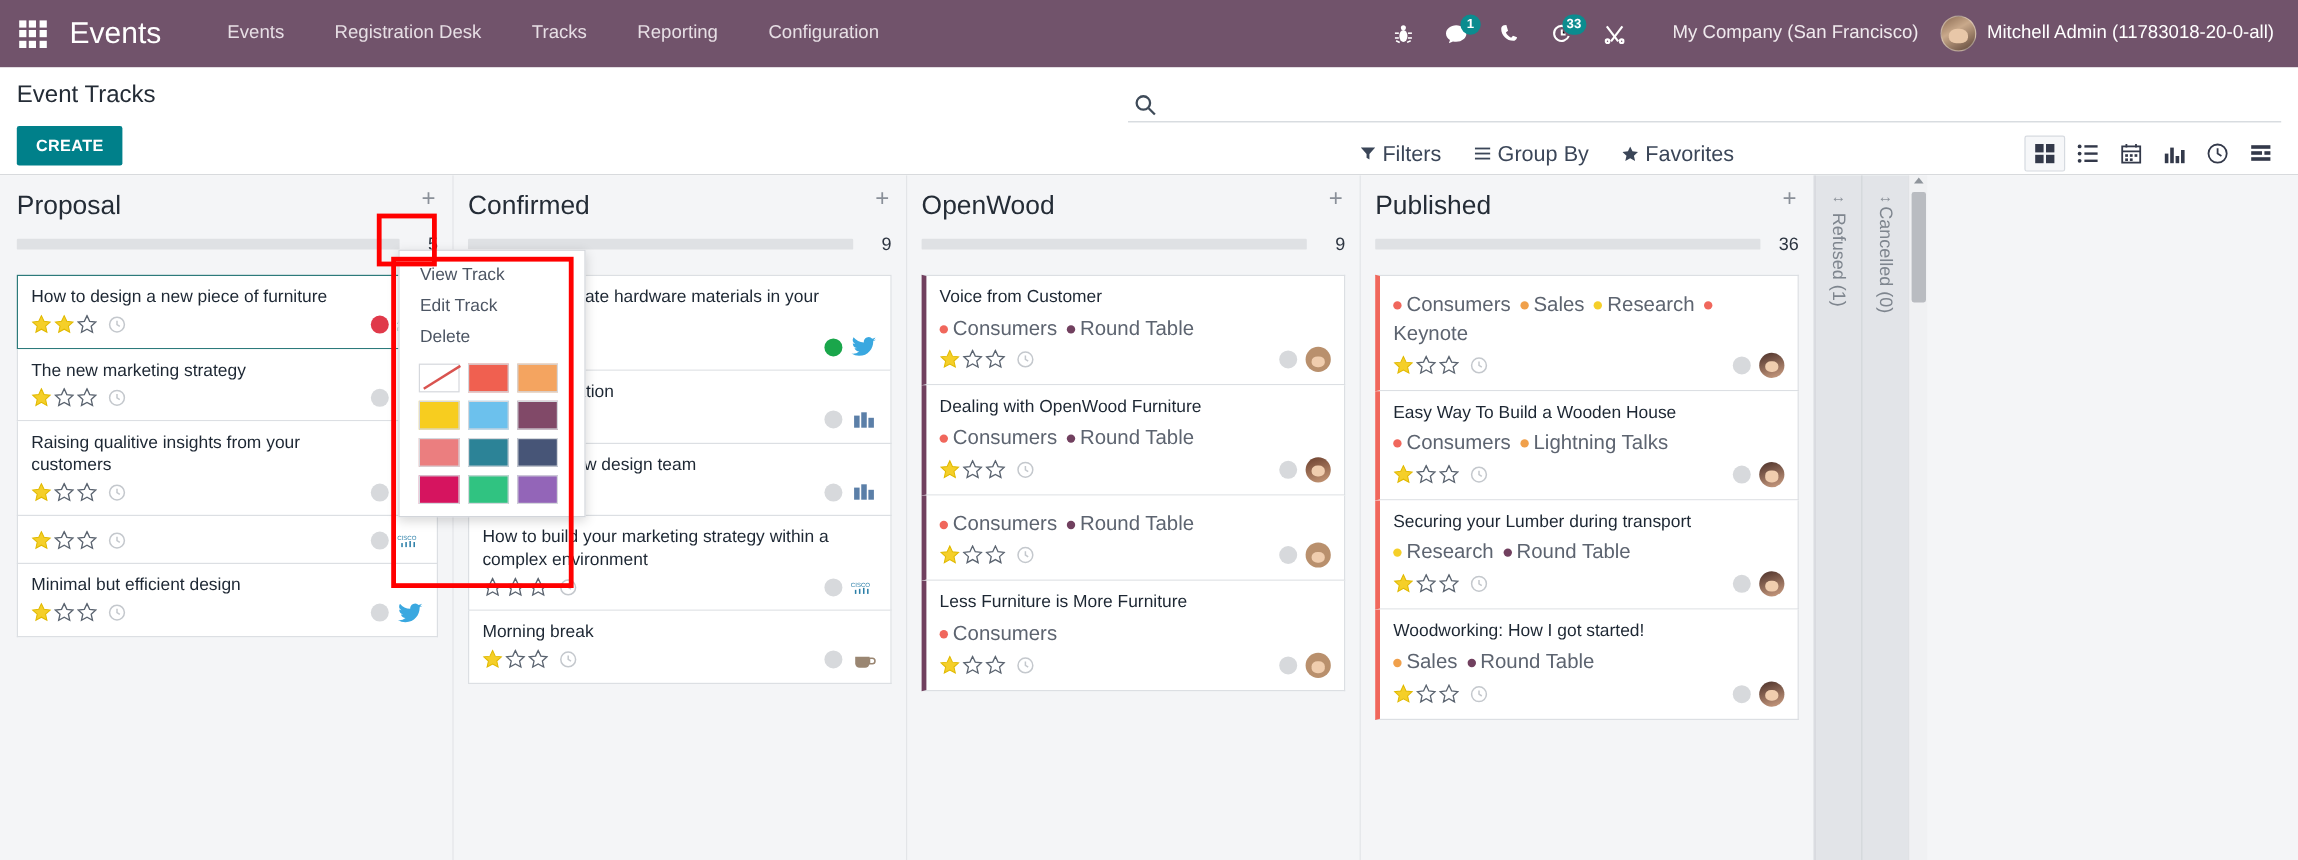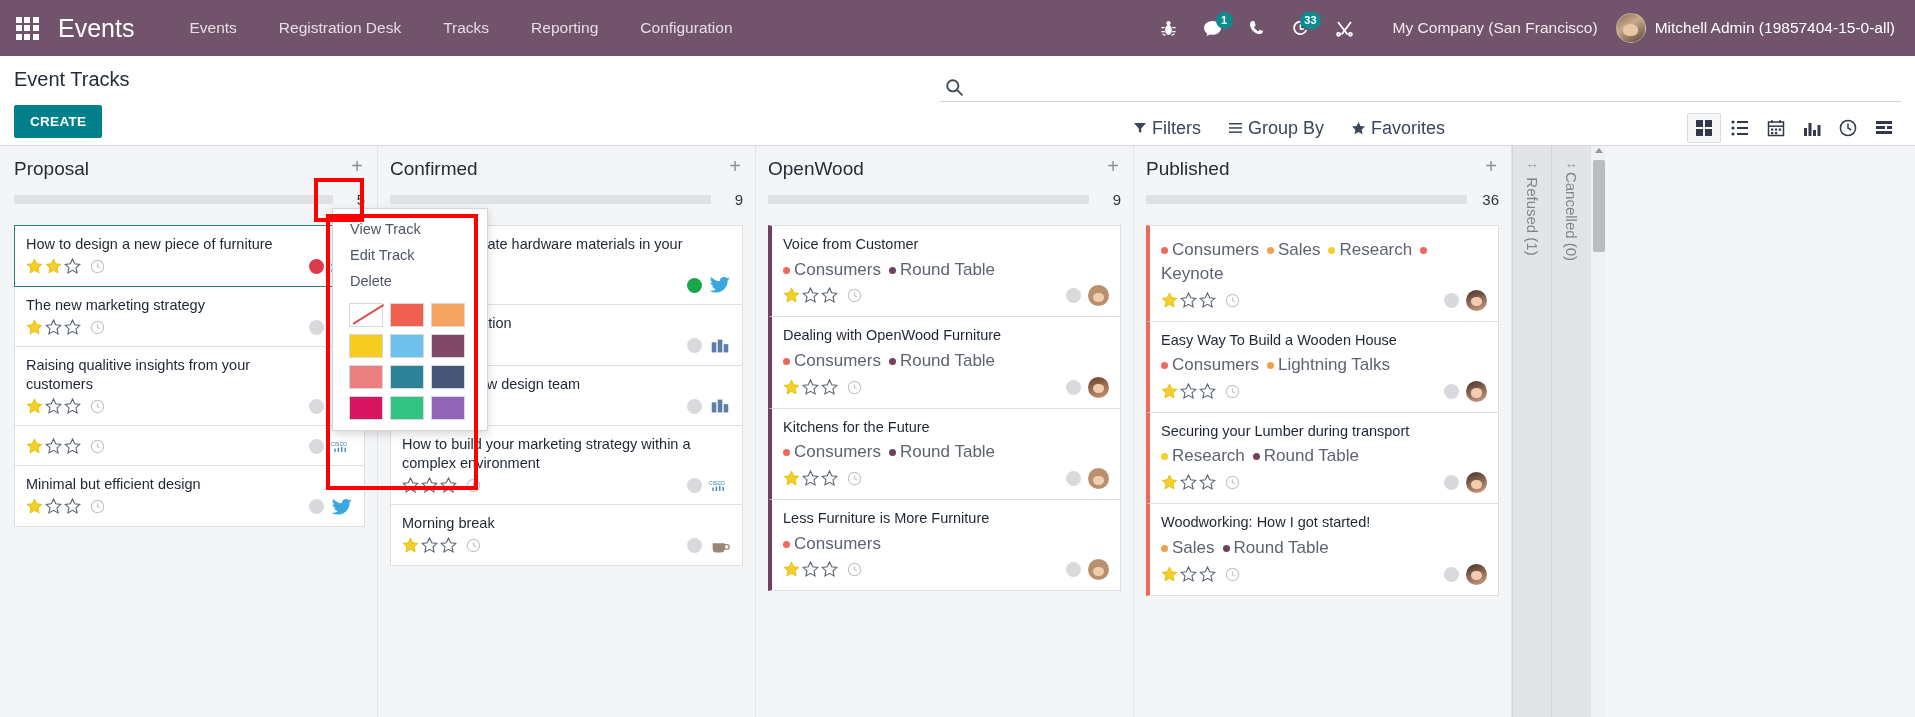--- a/index.html
+++ b/index.html
@@ -139,21 +139,21 @@
   }
   .kcol {
     width: 378px; flex: none;
     padding: 12px 12px 0 12px;
     border-right: 1px solid #e3e5e8;
     overflow: hidden;
     position: relative;
   }
   .kcol.first { padding-left: 14px; }
   .kcol-head { display: flex; align-items: flex-start; }
-  .kcol-title { font-size: 19px; font-weight: 400; color: #242c36; }
+  .kcol-title { font-size: 22px; font-weight: 400; color: #242c36; }
   .kcol-plus {
     margin-left: auto; color: #8a9099; font-size: 20px; line-height: .8;
     cursor: pointer; padding: 0 2px;
   }
   .kcol-meta { display: flex; align-items: center; margin-top: 11px; }
   .progress {
     flex: 1; height: 9px; background: #dfe1e4; border-radius: 1px; overflow: hidden;
     margin-right: 14px;
   }
   .progress .fill { height: 100%; }
@@ -341,21 +341,21 @@
         <path d="M2 2l9.5 12.5"></path>
             <path d="M15 2L5.5 14.5"></path>
             <circle cx="2.6" cy="14.3" r="1.5"></circle>
             <circle cx="14.4" cy="14.3" r="1.5"></circle>
       </g>
         </svg>
     </div>
     <div class="company-name">My Company (San Francisco)</div>
     <div class="user-block">
       <span class="avatar-img"></span>
-      <span class="user-name">Mitchell Admin (19857404-15-0-all)</span>
+      <span class="user-name">Mitchell Admin (11783018-20-0-all)</span>
     </div>
   </div>
 </div>
 
 <div class="control-panel">
   <div class="cp-left">
     <div class="page-title">Event Tracks</div>
     <button class="btn-create">CREATE</button>
   </div>
   <div class="cp-right">
@@ -858,21 +858,20 @@
                   <path d="M9 5.2V9l2.8 1.8"></path>
                 </g>
               </svg>
               <span class="card-right">
                 <span class="kanban-dot "></span>
                 <span class="mini-avatar f1"></span>
               </span>
             </div>
           </div>
           <div class="card accent-purple">
-            <div class="card-title">Kitchens for the Future</div>
             <div class="card-tags"><span class="tag"><span class="tagdot" style="background:#f0675c"></span>Consumers</span><span class="tag"><span class="tagdot" style="background:#71405f"></span>Round Table</span></div>
             <div class="card-bottom">
               <span class="stars">
                 <svg class="star" viewBox="0 0 20 20">
                   <path d="M10 1.2l2.6 5.6 6 .7-4.5 4.1 1.3 5.9L10 14.5 4.6 17.5l1.3-5.9L1.4 7.5l6-.7z" fill="#f5cf29" stroke="#e0b900" stroke-width="1"></path>
                 </svg>
                 <svg class="star" viewBox="0 0 20 20">
                   <path d="M10 1.2l2.6 5.6 6 .7-4.5 4.1 1.3 5.9L10 14.5 4.6 17.5l1.3-5.9L1.4 7.5l6-.7z" fill="none" stroke="#5b6470" stroke-width="1.3"></path>
                 </svg>
                 <svg class="star" viewBox="0 0 20 20">

